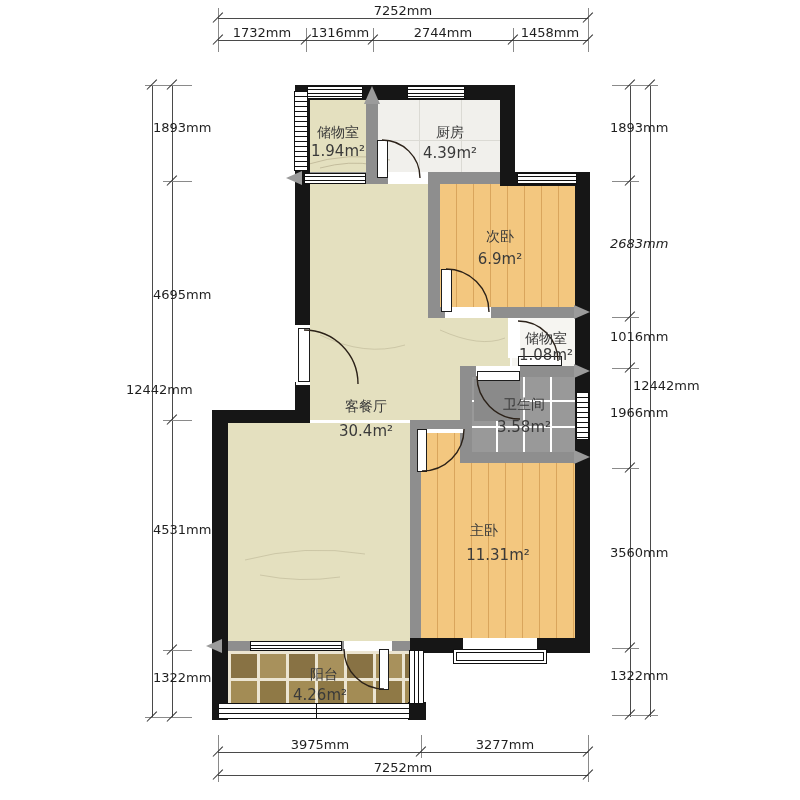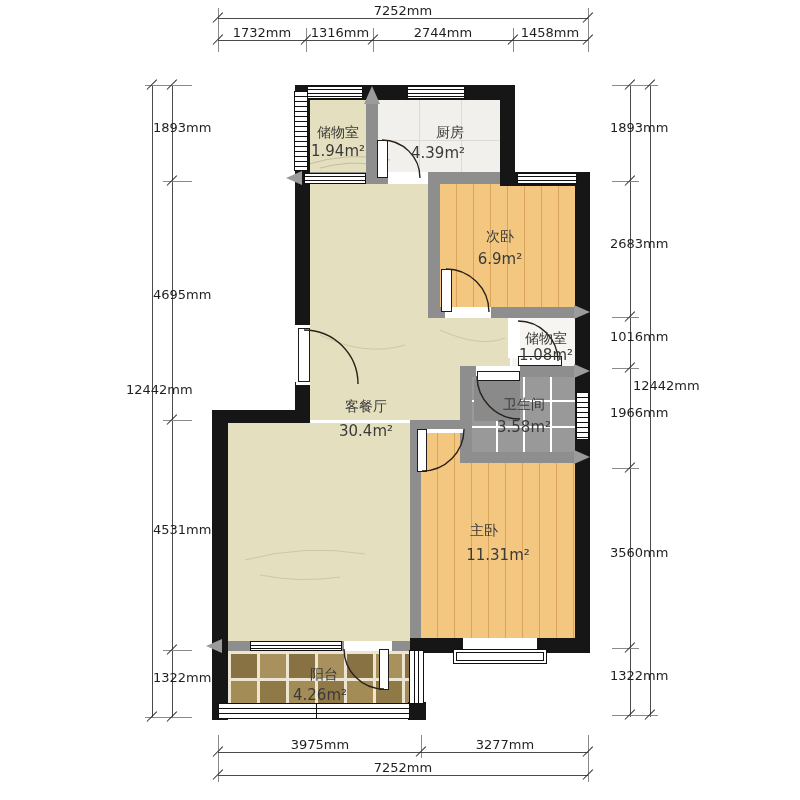--- a/index.html
+++ b/index.html
@@ -144,21 +144,21 @@
   <div class="arr arr-left" style="left:286px;top:171px;"></div>
   <div class="arr arr-right" style="left:574px;top:305px;"></div>
   <div class="arr arr-right" style="left:574px;top:364px;"></div>
   <div class="arr arr-right" style="left:574px;top:450px;"></div>
   <div class="arr arr-left" style="left:206px;top:639px;"></div>
 
   <div class="rname" style="left:302px;top:124px;width:72px;">储物室</div>
   <div class="rarea" style="left:302px;top:142px;width:72px;">1.94m²</div>
 
   <div class="rname" style="left:414px;top:124px;width:72px;">厨房</div>
-  <div class="rarea" style="left:402px;top:144px;width:72px;">4.39m²</div>
+  <div class="rarea" style="left:414px;top:144px;width:72px;">4.39m²</div>
 
   <div class="rname" style="left:464px;top:228px;width:72px;">次卧</div>
   <div class="rarea" style="left:464px;top:250px;width:72px;">6.9m²</div>
 
   <div class="rname" style="left:506px;top:330px;width:80px;">储物室</div>
   <div class="rarea" style="left:506px;top:346px;width:80px;">1.08m²</div>
 
   <div class="rname" style="left:488px;top:396px;width:72px;font-family:Liberation Mono, monospace;">卫生间</div>
   <div class="rarea" style="left:488px;top:418px;width:72px;">3.58m²</div>
 
@@ -228,21 +228,21 @@
   <div class="dl" style="left:630px;top:85px;width:1px;height:632px;"></div>
   <div class="dl" style="left:650px;top:85px;width:1px;height:632px;"></div>
   <div class="ext" style="left:612px;top:85px;width:46px;height:1px;"></div>
   <div class="ext" style="left:612px;top:181px;width:27px;height:1px;"></div>
   <div class="ext" style="left:612px;top:317px;width:27px;height:1px;"></div>
   <div class="ext" style="left:612px;top:368px;width:27px;height:1px;"></div>
   <div class="ext" style="left:612px;top:468px;width:27px;height:1px;"></div>
   <div class="ext" style="left:612px;top:648px;width:27px;height:1px;"></div>
   <div class="ext" style="left:612px;top:715px;width:46px;height:1px;"></div>
   <div class="dlabel" style="left:610px;top:120px;width:54px;">1893mm</div>
-  <div class="dlabel" style="left:610px;top:236px;width:54px;">2683mm</div>
+  <div class="dlabel" style="left:610px;top:236px;width:54px;font-style:italic;">2683mm</div>
   <div class="dlabel" style="left:610px;top:329px;width:54px;">1016mm</div>
   <div class="dlabel" style="left:633px;top:378px;width:64px;">12442mm</div>
   <div class="dlabel" style="left:610px;top:405px;width:54px;">1966mm</div>
   <div class="dlabel" style="left:610px;top:545px;width:54px;">3560mm</div>
   <div class="dlabel" style="left:610px;top:668px;width:54px;">1322mm</div>
   <div class="tick" style="left:623px;top:84px;"></div>
   <div class="tick" style="left:623px;top:180px;"></div>
   <div class="tick" style="left:623px;top:316px;"></div>
   <div class="tick" style="left:623px;top:367px;"></div>
   <div class="tick" style="left:623px;top:467px;"></div>

